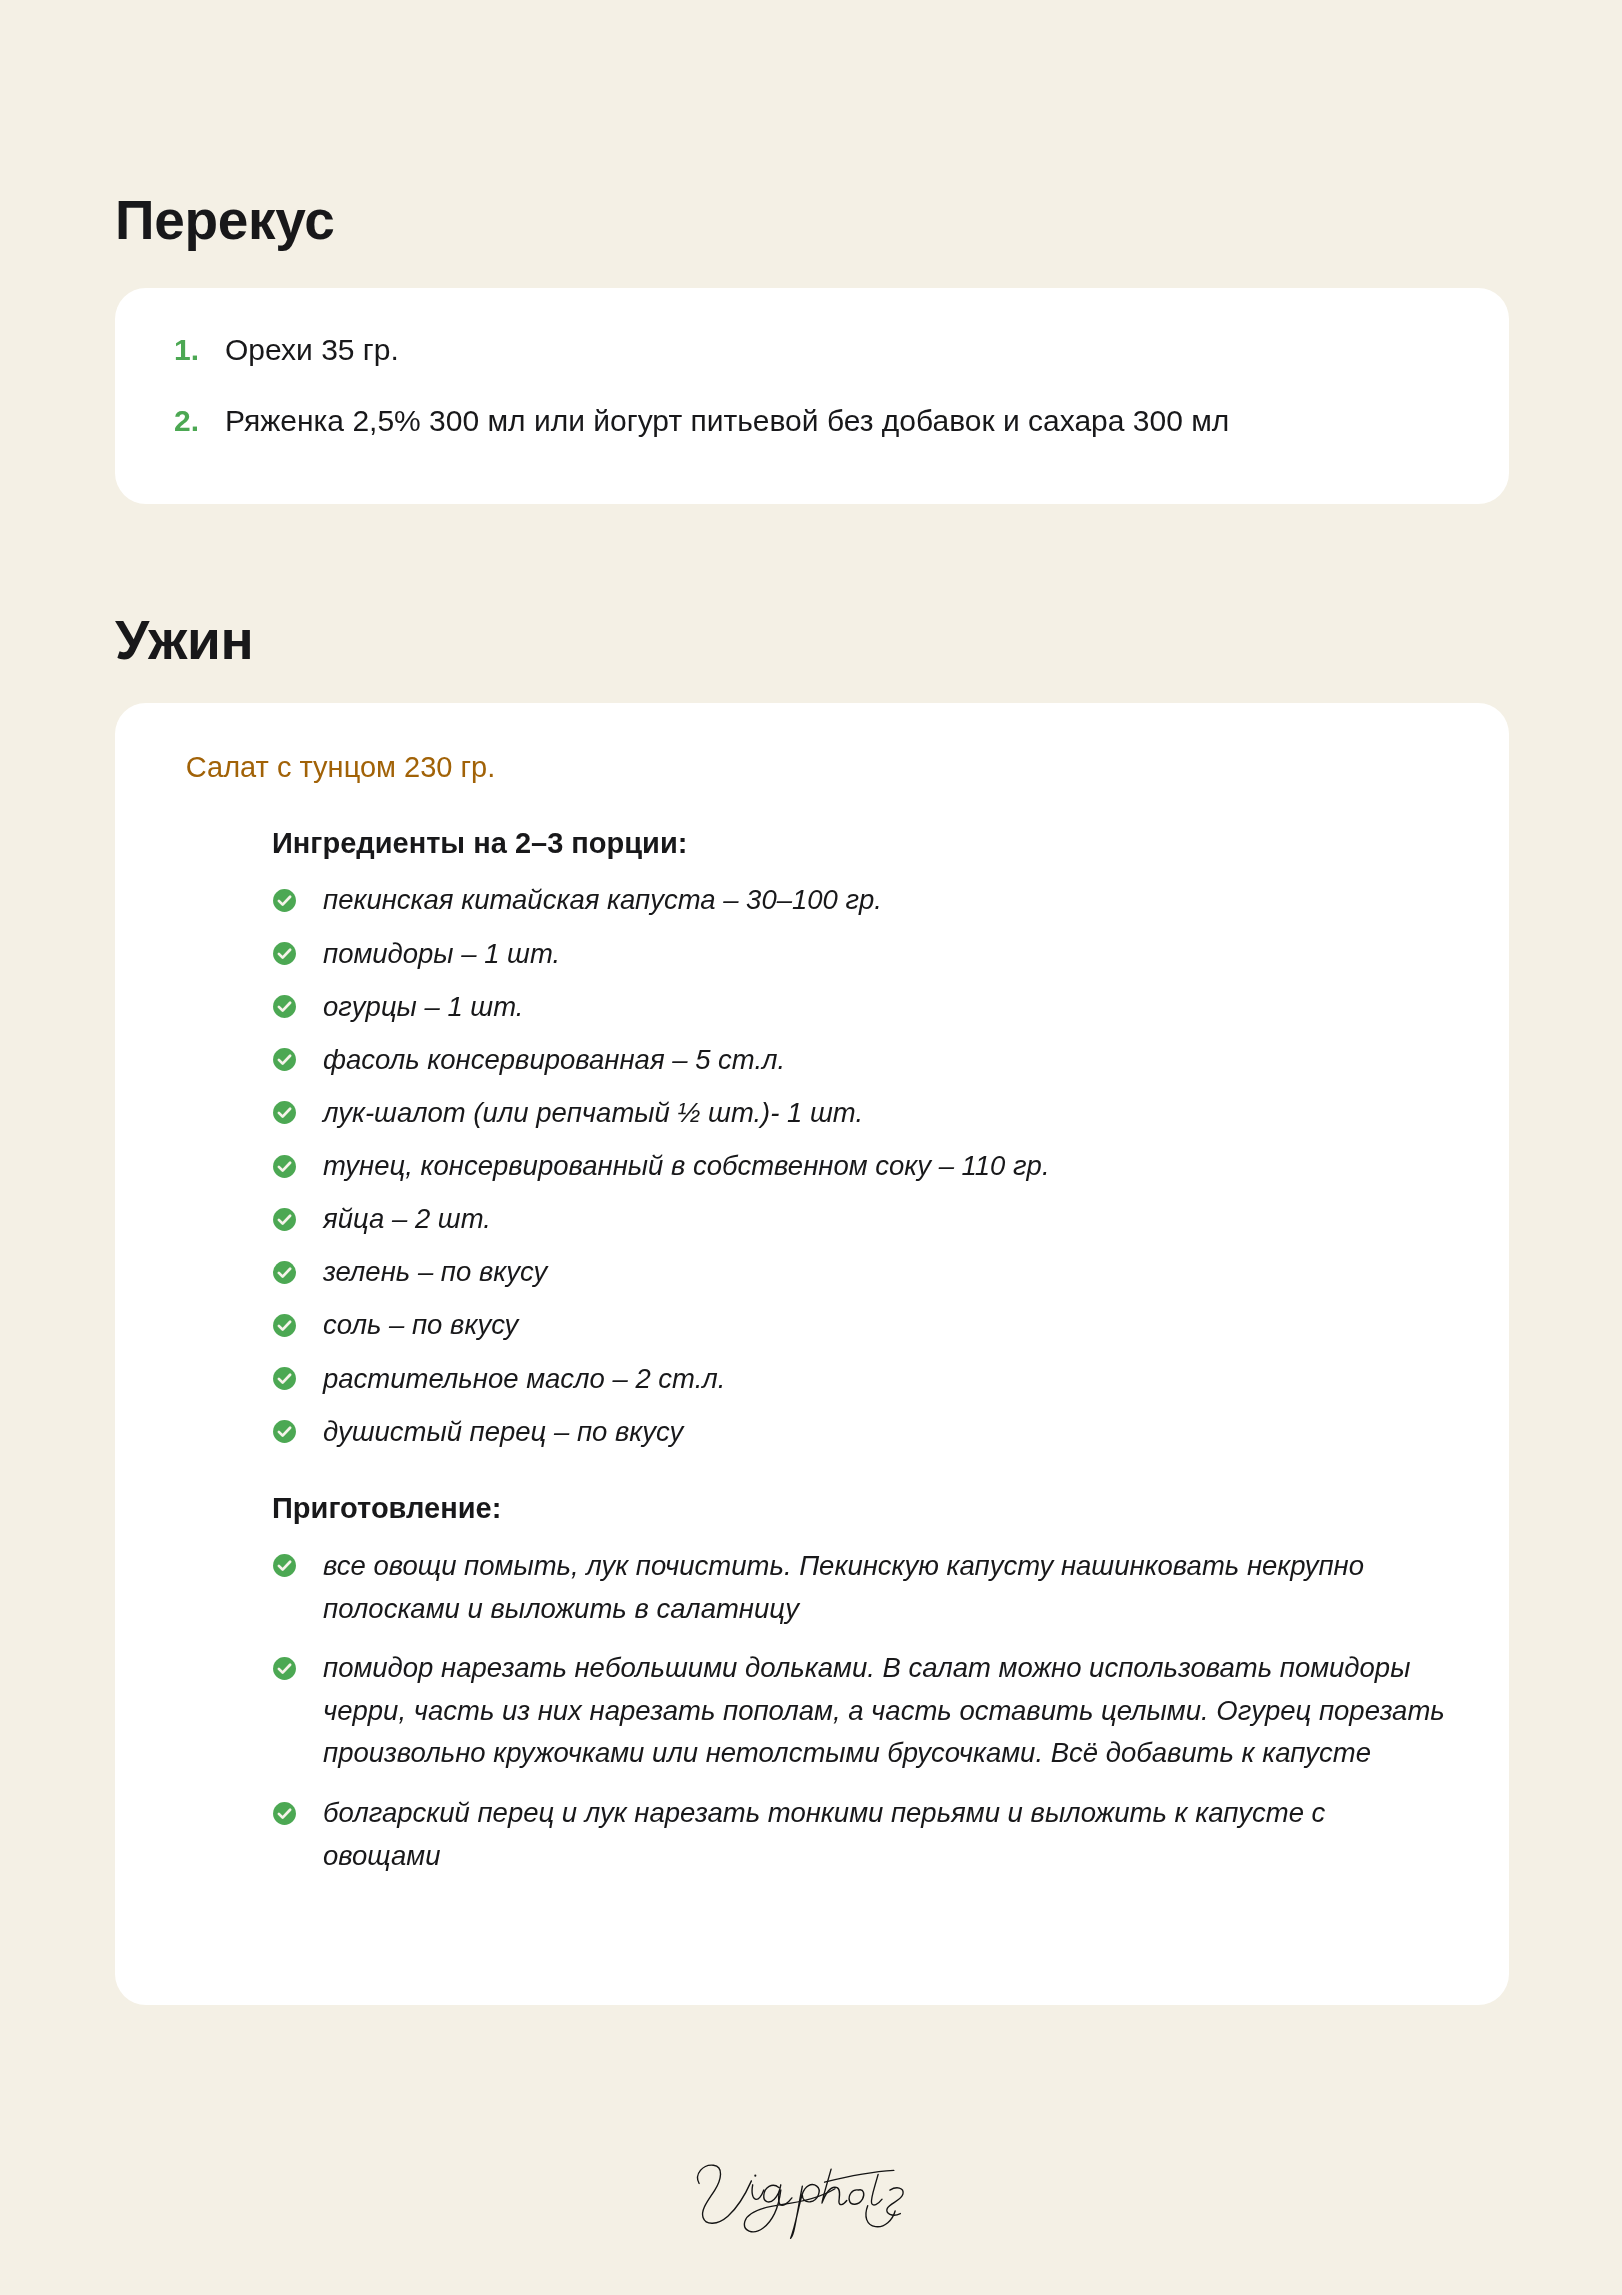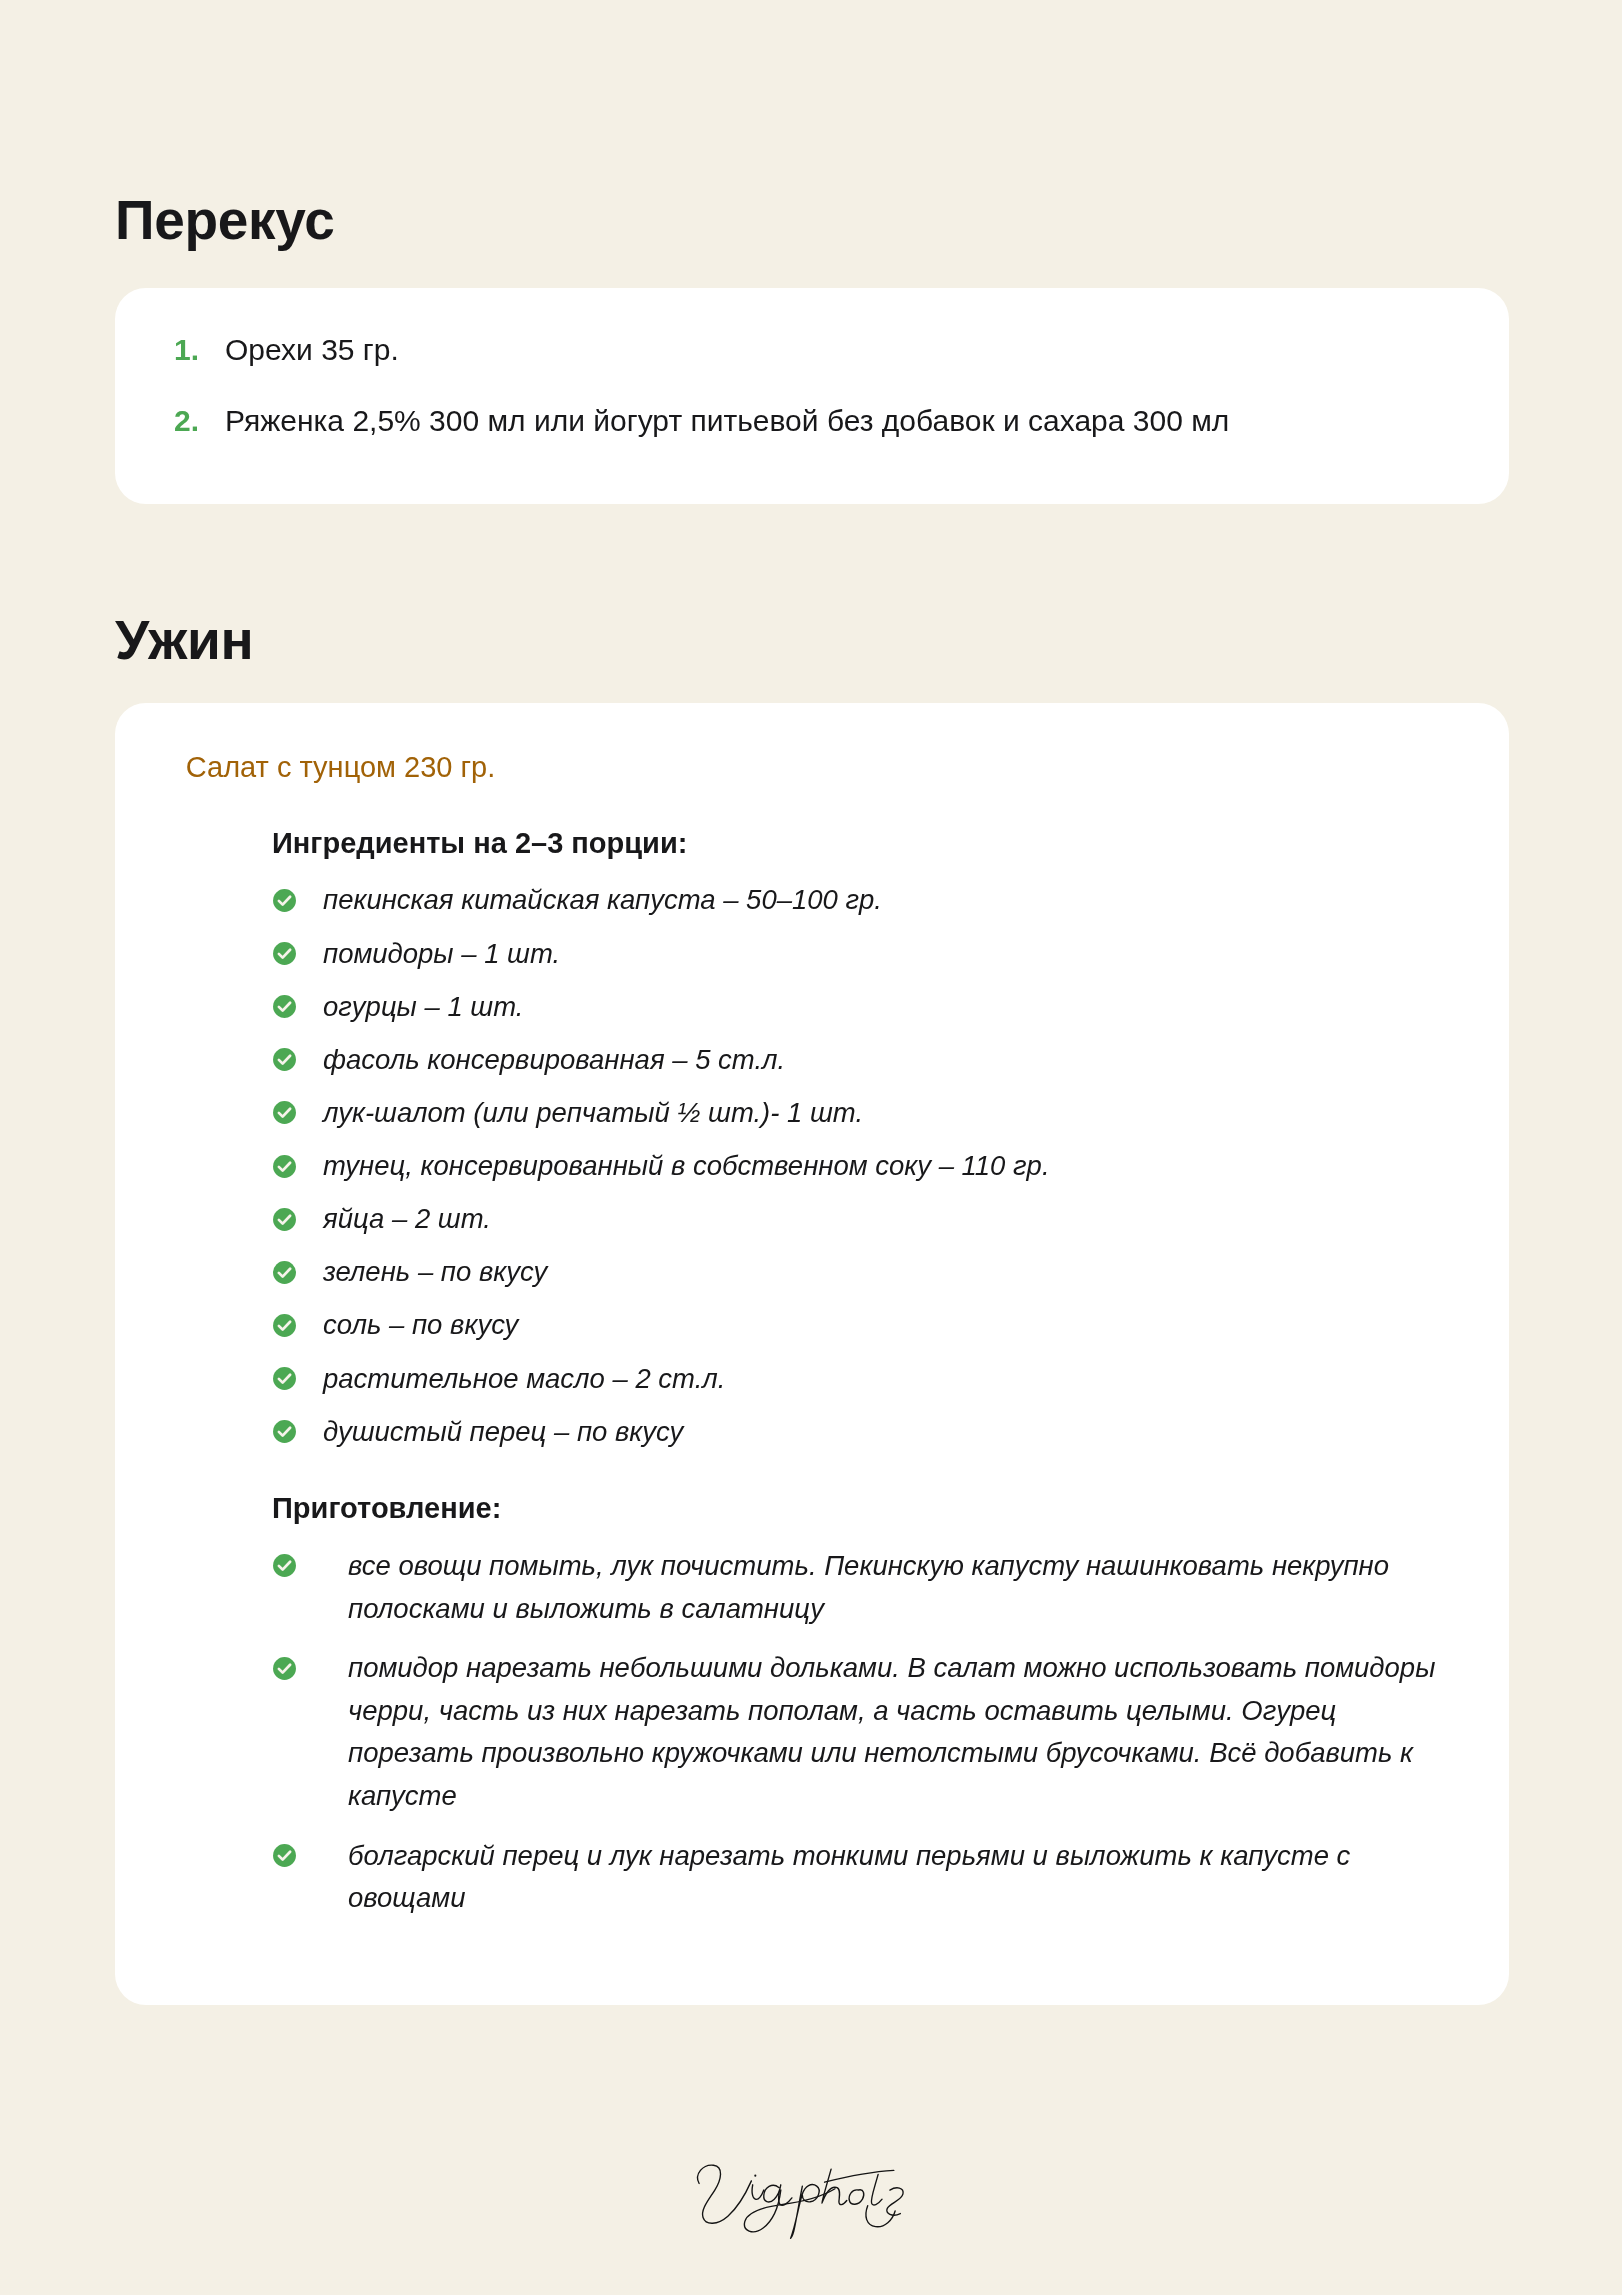--- a/index.html
+++ b/index.html
@@ -111,21 +111,21 @@
     list-style: none;
     margin: 0;
     padding: 0 0 0 98px;
   }
   .check-item {
     display: flex;
     align-items: flex-start;
     margin-bottom: 10.5px;
   }
   .check-item:last-child { margin-bottom: 0; }
-  .check-list.steps .check-item { margin-bottom: 17px; gap: 25px; }
+  .check-list.steps .check-item { margin-bottom: 17px; }
 
   .check-icon {
     flex: 0 0 auto;
     width: 25px;
     height: 25px;
     margin-top: 8.5px;
     margin-right: 26px;
     position: relative;
   }
   .check-icon svg {
@@ -186,21 +186,21 @@
     <p class="sub-heading">Ингредиенты на 2–3 порции:</p>
 
     <ul class="check-list" id="ingredients-list">
         <li class="check-item">
           <span class="check-icon">
             <svg viewBox="0 0 24 24" xmlns="http://www.w3.org/2000/svg">
               <circle cx="12" cy="12" r="11" fill="#4CA853"></circle>
               <path d="M6.6 12.4 L10.2 16 L17.4 8.4" fill="none" stroke="#F6F3EA" stroke-width="2.6" stroke-linecap="round" stroke-linejoin="round"></path>
             </svg>
           </span>
-          <span class="check-text">пекинская китайская капуста – 50–100 гр.</span>
+          <span class="check-text">пекинская китайская капуста – 30–100 гр.</span>
         </li>
         <li class="check-item">
           <span class="check-icon">
             <svg viewBox="0 0 24 24" xmlns="http://www.w3.org/2000/svg">
               <circle cx="12" cy="12" r="11" fill="#4CA853"></circle>
               <path d="M6.6 12.4 L10.2 16 L17.4 8.4" fill="none" stroke="#F6F3EA" stroke-width="2.6" stroke-linecap="round" stroke-linejoin="round"></path>
             </svg>
           </span>
           <span class="check-text">помидоры – 1 шт.</span>
         </li>

